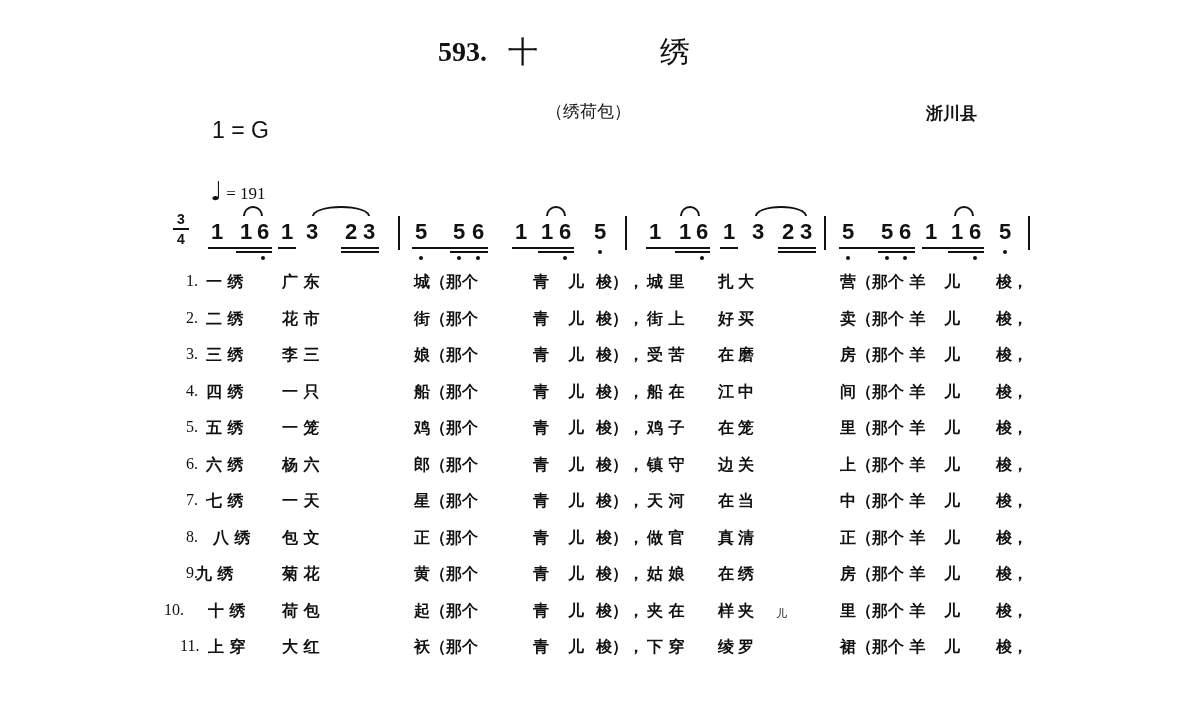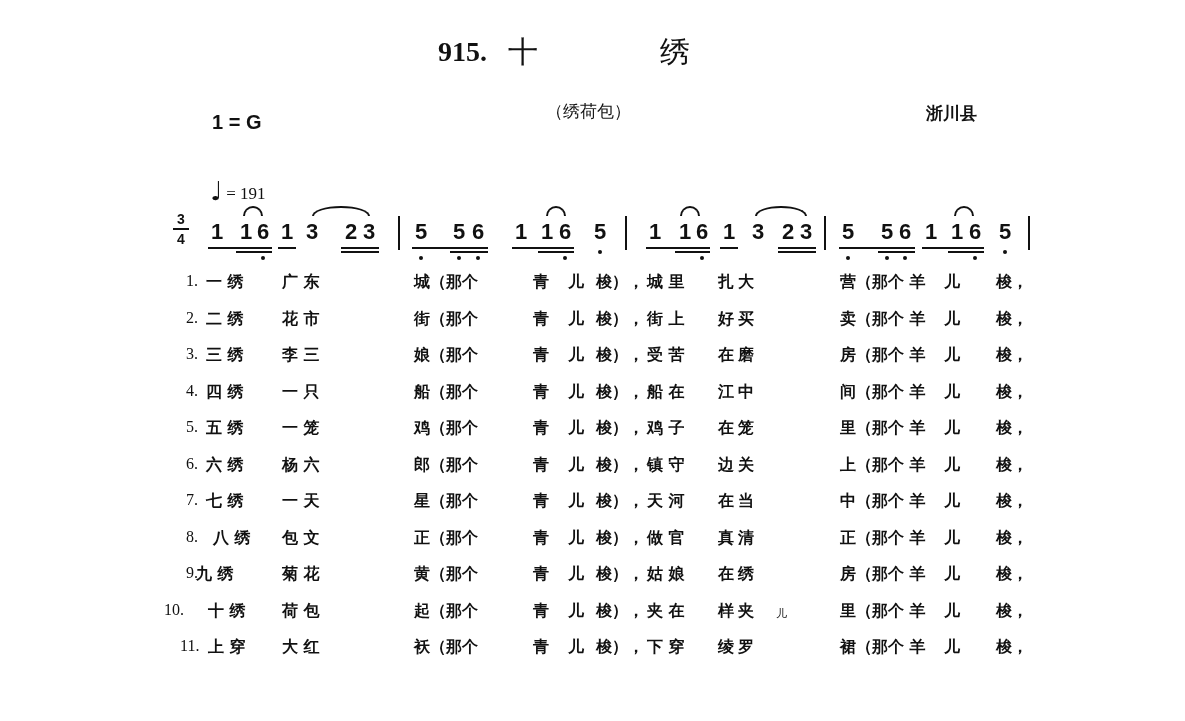--- a/index.html
+++ b/index.html
@@ -31,24 +31,24 @@
     font-family: "DejaVu Sans", sans-serif;
   }
   .title-xiu {
     left: 660px; top: 32px;
     font-size: 30px;
     font-family: "DejaVu Sans", sans-serif;
   }
 
   
   .key {
-    left: 212px; top: 111px;
+    left: 212px; top: 117px;
     font-family: "Liberation Sans", "DejaVu Sans", sans-serif;
-    font-weight: bold;
-    font-size: 20px;
+    font-weight: normal;
+    font-size: 23px;
   }
   .subtitle {
     left: 546px; top: 100px;
     font-family: "DejaVu Sans", sans-serif;
     font-weight: normal;
     font-size: 17px;
   }
   .region {
     left: 926px; top: 102px;
     font-family: "DejaVu Sans", sans-serif;
@@ -152,21 +152,21 @@
   .c-h     { left: 647px; }
   .c-i     { left: 718px; font-family: Liberation Serif, serif; }
   .c-j     { left: 840px; }
   .c-k     { left: 919px; }
   .c-l     { left: 980px; }
   .c-small { font-size: 11px; font-weight: normal; }
 </style>
 </head>
 <body>
 
-<div class="abs title-num">915.</div>
+<div class="abs title-num">593.</div>
 <div class="abs title-shi">十</div>
 <div class="abs title-xiu">绣</div>
 
 <div class="abs key">1 = G</div>
 <div class="abs subtitle">（绣荷包）</div>
 <div class="abs region">浙川县</div>
 
 <div class="abs tempo">
   <span class="note-glyph">♩</span>
   <span>= 191</span>

